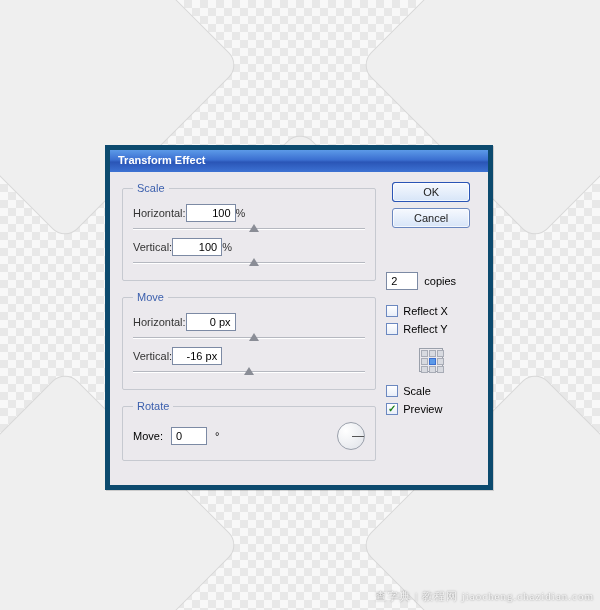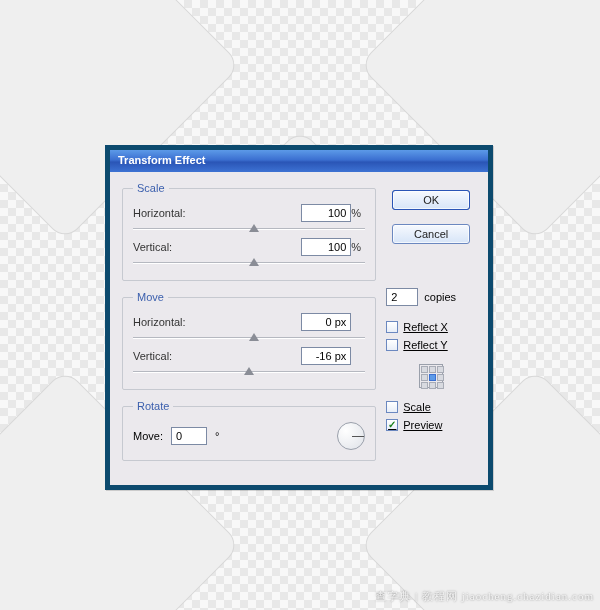--- a/index.html
+++ b/index.html
@@ -60,21 +60,20 @@
     background: #ebe9ed;
   }
   legend {
     color: #3b5fad;
     font-size: 11px;
     padding: 0 4px;
   }
   .row {
     display: flex;
     align-items: center;
-    justify-content: space-between;
     margin: 4px 0 0 0;
   }
   .row label { color: #333; }
   .inputwrap { display: flex; align-items: center; }
   input.num {
     width: 50px;
     height: 18px;
     border: 1px solid #7c8aa4;
     background: #fff;
     font-size: 11px;
@@ -100,21 +99,21 @@
     top: 0;
     width: 0; height: 0;
     border-left: 5px solid transparent;
     border-right: 5px solid transparent;
     border-bottom: 8px solid #8a8d96;
   }
   .btn {
     display: block;
     width: 78px;
     height: 20px;
-    margin: 8px auto 6px auto;
+    margin: 0 auto 6px auto;
     background: linear-gradient(#f6f9fe, #d7e5f8);
     border: 1px solid #6b88c0;
     border-radius: 3px;
     font-size: 11px;
     color: #222;
     cursor: pointer;
     box-shadow: inset 0 0 0 1px rgba(255,255,255,0.7);
   }
   .btn.default {
     outline: 1px solid #2a55b6;
@@ -125,21 +124,20 @@
   input.copies {
     width: 32px; height: 18px;
     border: 1px solid #7c8aa4;
     background: #fff;
     font-size: 11px;
     padding: 1px 4px;
   }
   .chkrow {
     display: flex; align-items: center; gap: 5px;
     margin: 3px 0;
-    text-decoration: underline;
   }
   .chk {
     width: 12px; height: 12px;
     border: 1px solid #6b88c0;
     background: linear-gradient(#fff,#e8eef8);
     display: inline-flex;
     align-items: center; justify-content: center;
     font-size: 10px;
     line-height: 1;
   }

